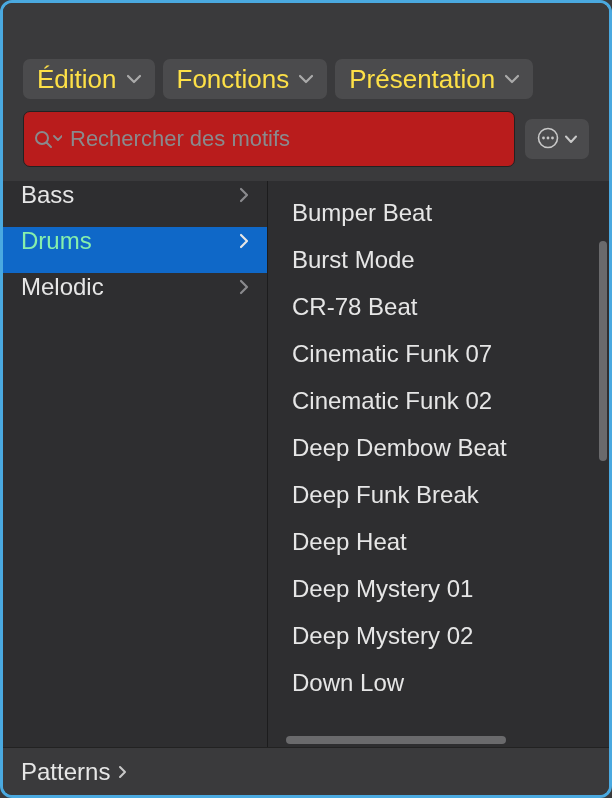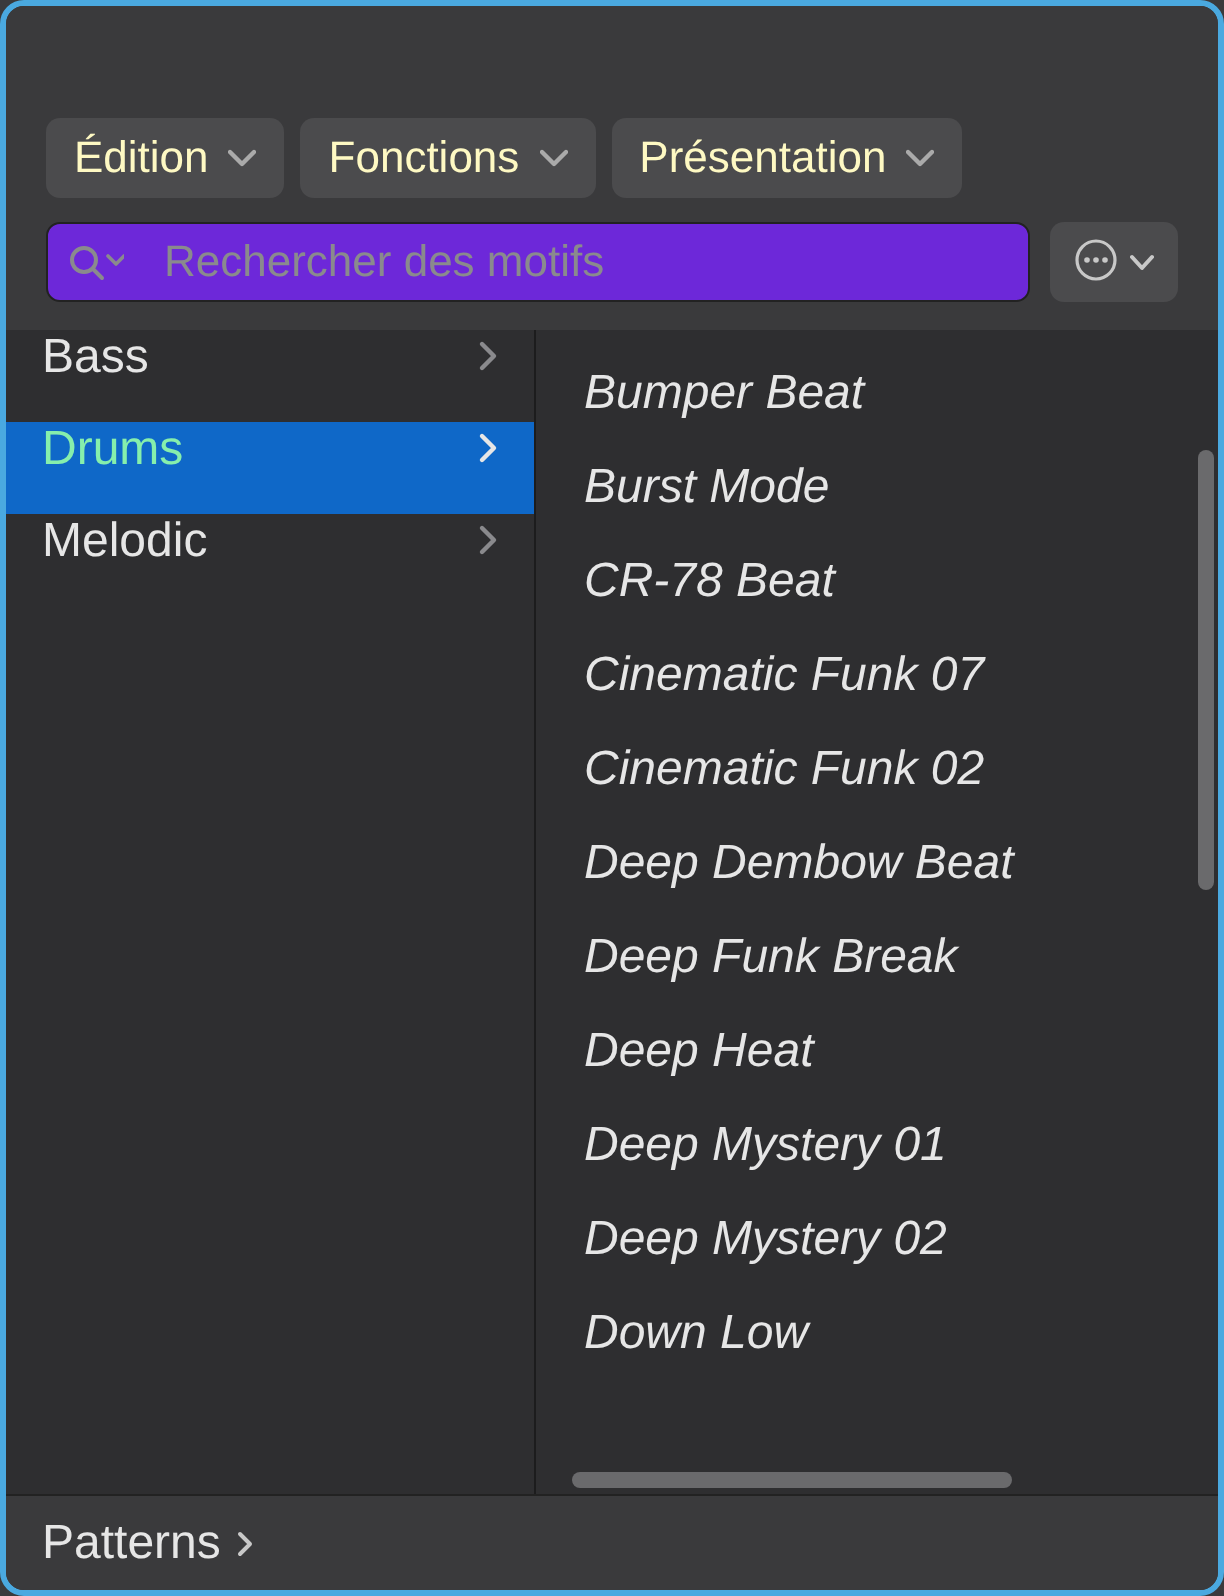--- a/index.html
+++ b/index.html
@@ -36,47 +36,47 @@
       gap: 8px;
       padding: 12px 20px 12px 20px;
       background: #3a3a3c;
       align-items: center;
     }
     .toolbar-btn {
       background: #4b4b4d;
       border: none;
       border-radius: 7px;
       padding: 8px 14px;
-      color: #fef9c3;
-      font-size: 22px;
+      color: #fde047;
+      font-size: 26px;
       display: flex;
       align-items: center;
       gap: 10px;
       cursor: pointer;
       height: 40px;
     }
     .toolbar-btn .chev {
       display: inline-flex;
     }
     .searchbar-row {
       display: flex;
       gap: 10px;
       padding: 0 20px 14px 20px;
       align-items: center;
     }
     .search-wrap {
       flex: 1;
-      background: #6d28d9;
+      background: #b91c1c;
       border: 1px solid #222;
       border-radius: 7px;
-      height: 40px;
+      height: 56px;
       display: flex;
       align-items: center;
       padding: 0 10px 0 8px;
-      gap: 20px;
+      gap: 8px;
     }
     .search-wrap input {
       flex: 1;
       background: transparent;
       border: none;
       outline: none;
       color: #ccc;
       font-size: 22px;
     }
     .search-wrap input::placeholder {
@@ -144,21 +144,20 @@
     }
     .list-item {
       padding: 0 24px;
       height: 47px;
       display: flex;
       align-items: center;
       color: #e6e6e6;
       font-size: 24px;
       cursor: pointer;
       white-space: nowrap;
-      font-style: italic;
     }
     .scrollbar-v {
       position: absolute;
       right: 2px;
       top: 60px;
       width: 8px;
       height: 220px;
       background: #6a6a6c;
       border-radius: 4px;
     }

